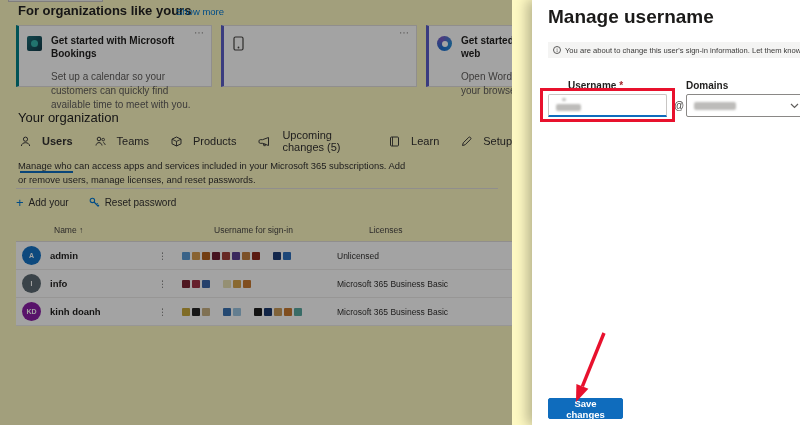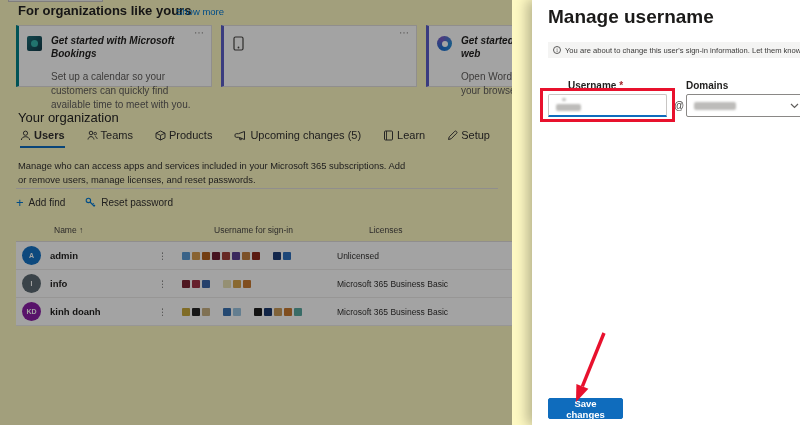--- a/index.html
+++ b/index.html
@@ -21,26 +21,26 @@
   .card-icon-wrap { width: 17px; flex: none; padding-top: 1px; }
   .bookings-icon { display: block; width: 15px; height: 15px; border-radius: 2px;
     background: linear-gradient(135deg, #1c6d77, #123a49); position: relative; }
   .bookings-icon::after { content: ""; position: absolute; left: 4px; top: 4px; width: 7px; height: 7px;
     border-radius: 50%; background: #35b5ac; }
   .office-icon { display: block; width: 15px; height: 15px; border-radius: 50%;
     background: conic-gradient(from 210deg, #1f6fd0, #7a5bc7, #2a8dd4, #1f6fd0); position: relative; }
   .office-icon::after { content: ""; position: absolute; left: 4.5px; top: 4.5px; width: 6px; height: 6px;
     border-radius: 50%; background: #fff; }
   .card-text { min-width: 0; }
-  .card-title { font-size: 10px; font-weight: bold; color: #201f1e; line-height: 1.25; font-style: italic; }
+  .card-title { font-size: 10px; font-weight: bold; color: #201f1e; line-height: 1.25; }
   .card-desc { font-size: 10px; color: #605e5c; line-height: 1.4; margin-top: 10px; }
   .card-more { position: absolute; top: 1px; right: 7px; font-size: 10px; color: #8a8886; cursor: pointer; }
   .org-heading { position: absolute; left: 18px; top: 110px; font-size: 13px; font-weight: normal; color: #252423; }
   .tabs { position: absolute; left: 20px; top: 129px; display: flex; gap: 22px; font-size: 11px; color: #323130; }
-  .tab { display: flex; gap: 3px; align-items: center; padding-bottom: 5px; cursor: pointer;
+  .tab { display: flex; gap: 11px; align-items: center; padding-bottom: 18px; cursor: pointer;
     border-bottom: 2px solid transparent; justify-content: center; }
   .tab.selected { font-weight: bold; border-bottom-color: #0f6cbd; }
   .tab svg { flex: none; }
   .org-desc { position: absolute; left: 18px; top: 159px; width: 388px; font-size: 9.4px; line-height: 1.45; color: #323130; }
   .toolbar { position: absolute; left: 16px; top: 188px; width: 482px; border-top: 1px solid #e1dfdd;
     padding-top: 8px; display: flex; gap: 20px; font-size: 10px; color: #323130; }
   .tb-item { display: flex; gap: 5px; align-items: center; cursor: pointer; }
   .plus-glyph { color: #0078d4; font-size: 13px; line-height: 10px; font-weight: 400; }
   
   .table { position: absolute; left: 16px; top: 220px; width: 496px; }
@@ -176,21 +176,21 @@
           </svg>
         <span>Setup</span>
       </div>
     </div>
 
     <div class="org-desc">Manage who can access apps and services included in your Microsoft 365 subscriptions. Add or remove users, manage licenses, and reset passwords.</div>
 
     <div class="toolbar">
       <div class="tb-item">
         <span class="plus-glyph">+</span>
-        <span>Add find</span>
+        <span>Add your</span>
       </div>
       <div class="tb-item">
         <svg width="11" height="11" viewBox="0 0 11 11">
             <circle cx="3.4" cy="3.4" r="2.2" fill="none" stroke="#0078d4" stroke-width="1.1"></circle>
             <path d="M5 5l4.5 4.5M7.6 7.6l1.2-1.2M9 9l1-1" stroke="#0078d4" stroke-width="1.1" fill="none"></path>
           </svg>
         <span>Reset password</span>
       </div>
     </div>
 

